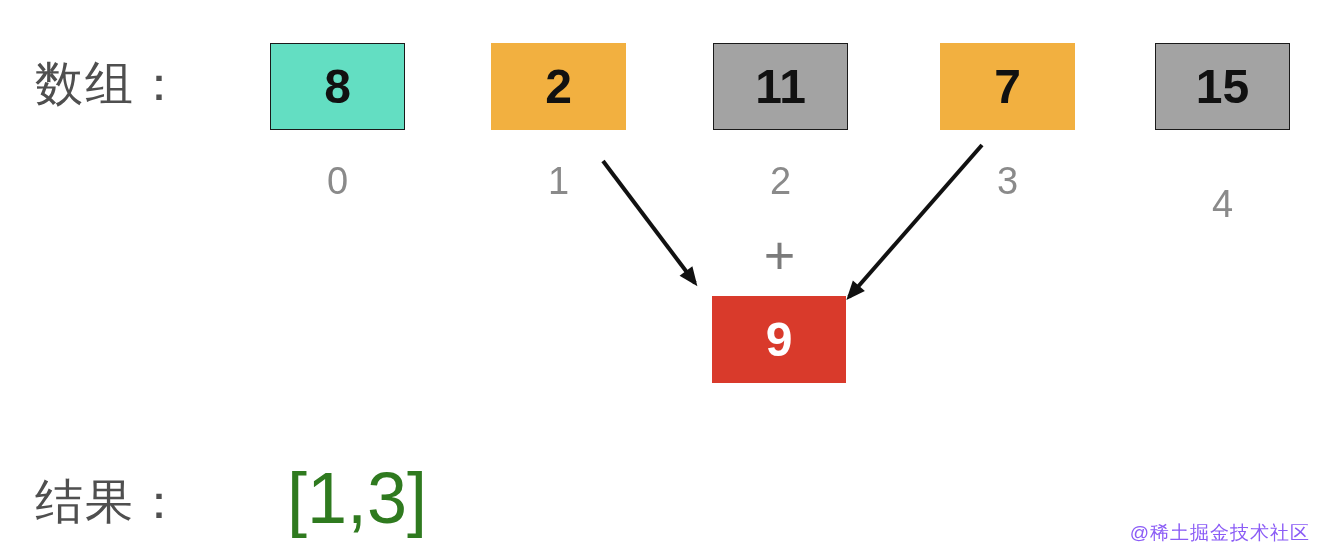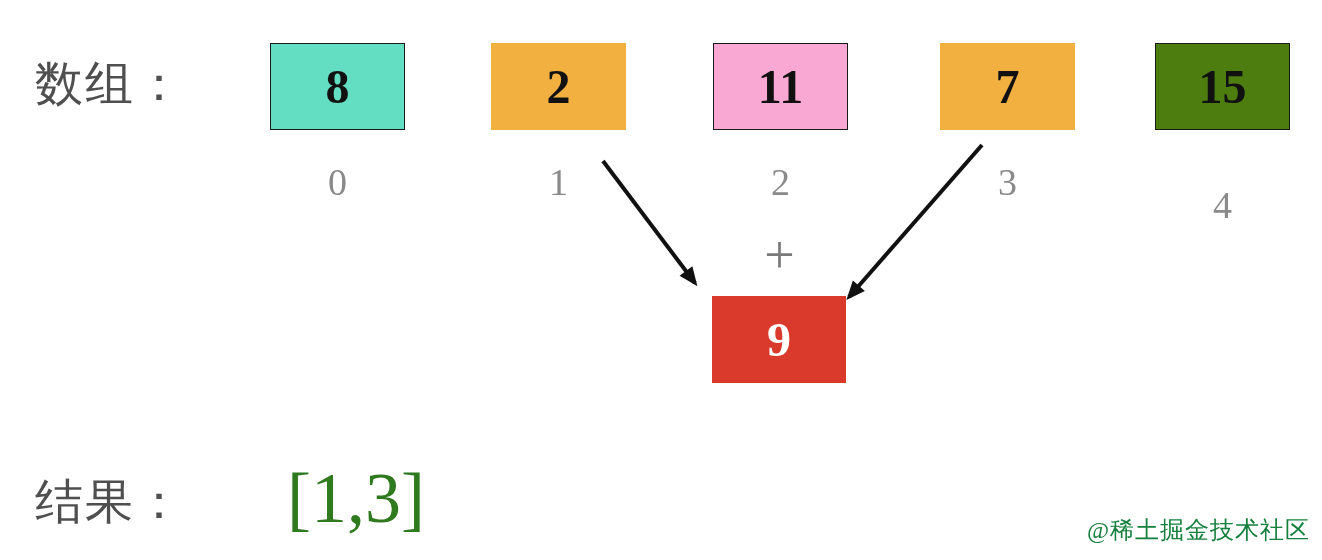--- a/index.html
+++ b/index.html
@@ -5,21 +5,20 @@
   * { margin: 0; padding: 0; box-sizing: border-box; }
   html, body { background: #ffffff; }
   body { font-family: "Liberation Sans", "DejaVu Sans", sans-serif; }
 
   .canvas {
     position: relative;
     width: 1322px;
     height: 560px;
     background: #ffffff;
     overflow: hidden;
-    font-family: Liberation Serif, serif;
   }
 
   .row-label {
     position: absolute;
     left: 35px;
     font-size: 48px;
     font-weight: 500;
     color: #4F4F4F;
     letter-spacing: 2px;
     white-space: nowrap;
@@ -100,46 +99,46 @@
     top: 0;
     width: 1322px;
     height: 560px;
     pointer-events: none;
   }
 
   .watermark {
     position: absolute;
     right: 12px;
     bottom: 14px;
-    font-size: 24px;
-    color: #15803d;
+    font-size: 19px;
+    color: #8b5cf6;
     letter-spacing: 1px;
   }
 </style>
 </head>
 <body>
 
 <div class="canvas">
 
   <div class="row-label array">数组：</div>
   <div class="row-label result">结果：</div>
 
   <div class="box b0 bordered" style="background-color: rgb(99, 222, 194);">
     <span>8</span>
   </div>
   <div class="box b1" style="background-color: rgb(242, 176, 64);">
     <span>2</span>
   </div>
-  <div class="box b2 bordered" style="background-color: #f9a8d4;">
+  <div class="box b2 bordered" style="background-color: #a3a3a3;">
     <span>11</span>
   </div>
   <div class="box b3" style="background-color: rgb(242, 176, 64);">
     <span>7</span>
   </div>
-  <div class="box b4 bordered" style="background-color: #4d7c0f;">
+  <div class="box b4 bordered" style="background-color: #a3a3a3;">
     <span>15</span>
   </div>
 
   <div class="idx i0">0</div>
   <div class="idx i1">1</div>
   <div class="idx i2">2</div>
   <div class="idx i3">3</div>
   <div class="idx i4">4</div>
 
   <div class="plus">+</div>

